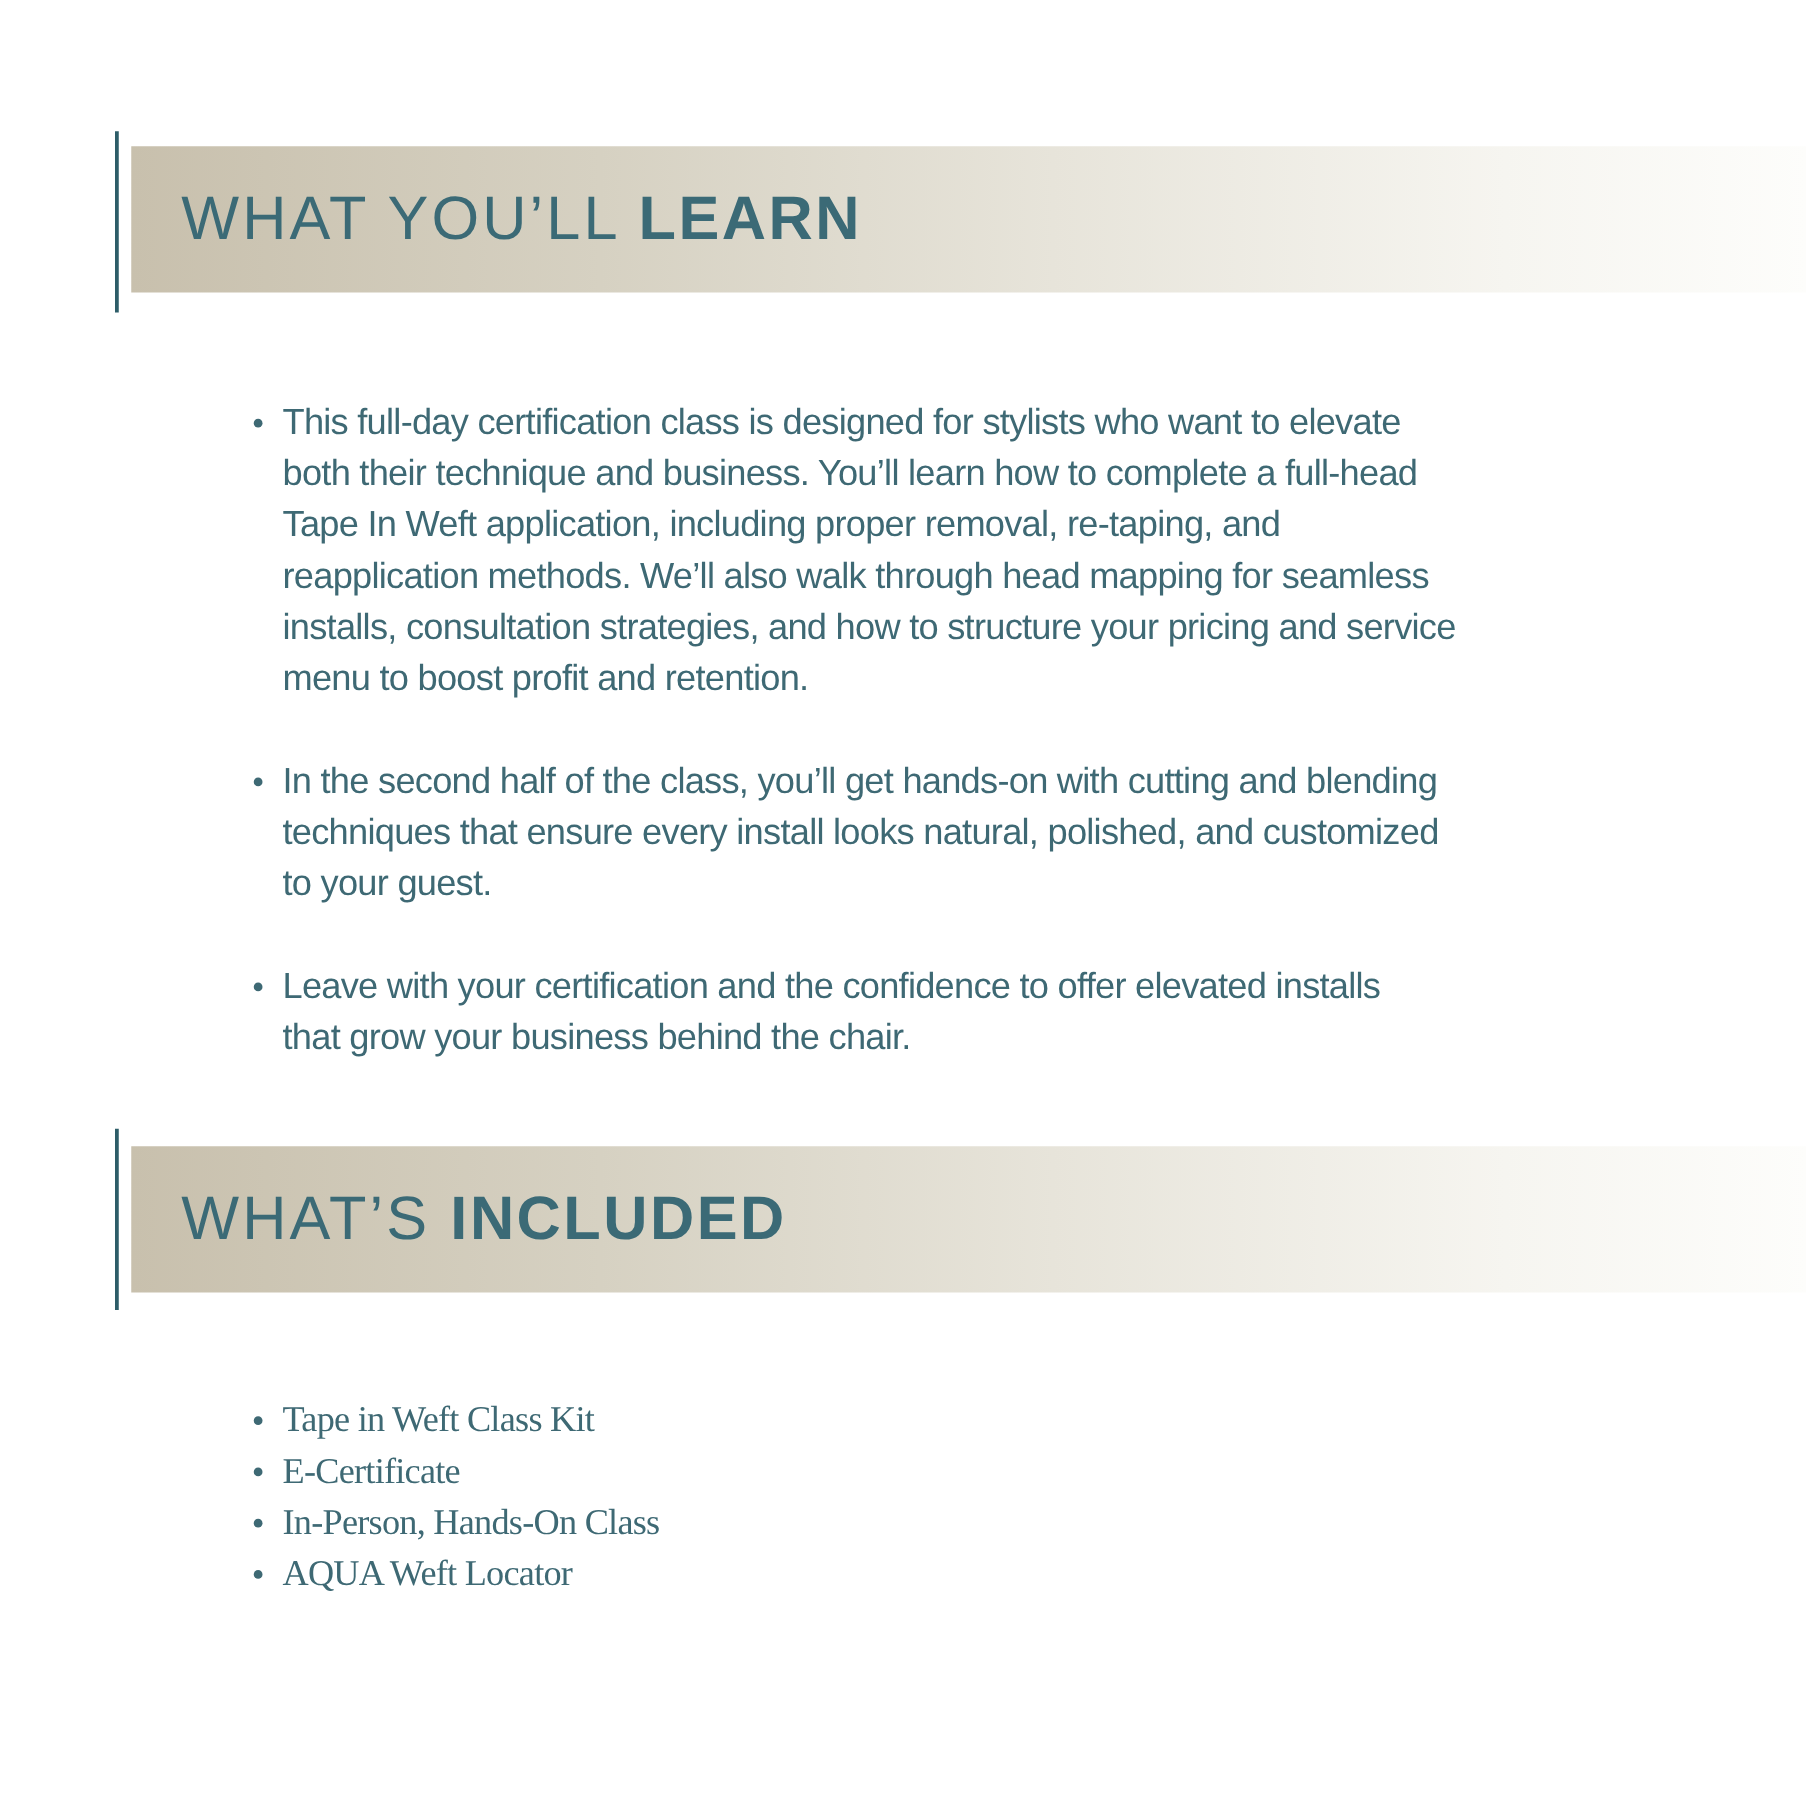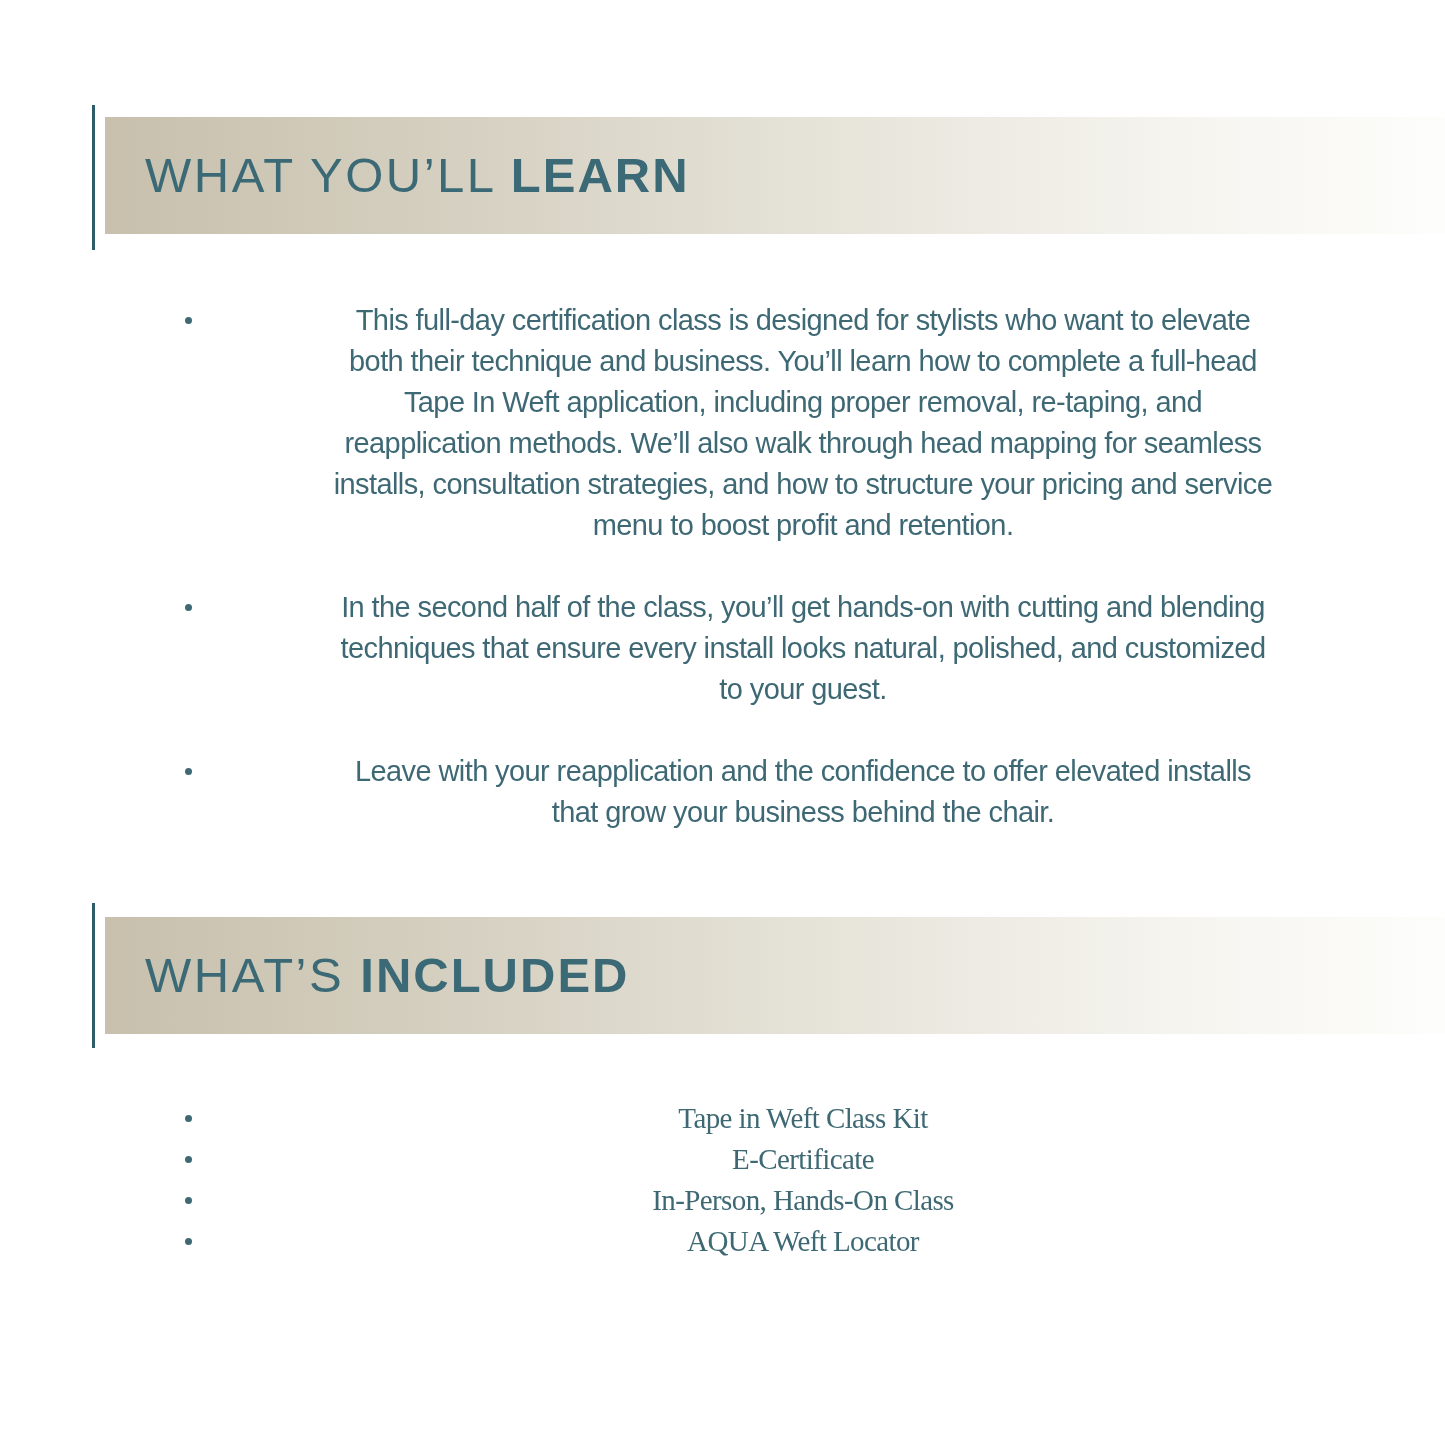--- a/index.html
+++ b/index.html
@@ -41,29 +41,28 @@
     letter-spacing: 2.5px;
     color: #3b6a76;
     white-space: pre;
     border-radius: 32px;
   }
   .band h2 .bold { font-weight: 700; letter-spacing: 2px; }
   
   ul.bullets {
     position: absolute;
     left: 208px;
-    margin: 0;
+    margin: 18px;
     padding: 0;
     list-style: none;
     width: 1190px;
     color: #3e6974;
     font-size: 29px;
     line-height: 41px;
     letter-spacing: -0.6px;
-    text-align: center;
   }
   ul.bullets.learn { top: 300px; }
   ul.bullets.included { top: 1098px; font-family: Liberation Serif, serif; }
   ul.bullets li {
     position: relative;
     white-space: pre-line;
     margin: 0 0 41px 0;
   }
   ul.bullets.included li { margin: 0; }
   ul.bullets li::before {
@@ -90,21 +89,21 @@
     <ul class="bullets learn">
       <li>This full-day certification class is designed for stylists who want to elevate
 both their technique and business. You’ll learn how to complete a full-head
 Tape In Weft application, including proper removal, re-taping, and
 reapplication methods. We’ll also walk through head mapping for seamless
 installs, consultation strategies, and how to structure your pricing and service
 menu to boost profit and retention.</li>
       <li>In the second half of the class, you’ll get hands-on with cutting and blending
 techniques that ensure every install looks natural, polished, and customized
 to your guest.</li>
-      <li>Leave with your reapplication and the confidence to offer elevated installs
+      <li>Leave with your certification and the confidence to offer elevated installs
 that grow your business behind the chair.</li>
     </ul>
   </section>
 
   <section>
     <div class="vline v2"></div>
     <div class="band b2">
       <h2><span>WHAT’S </span><span class="bold">INCLUDED</span></h2>
     </div>
     <ul class="bullets included">

